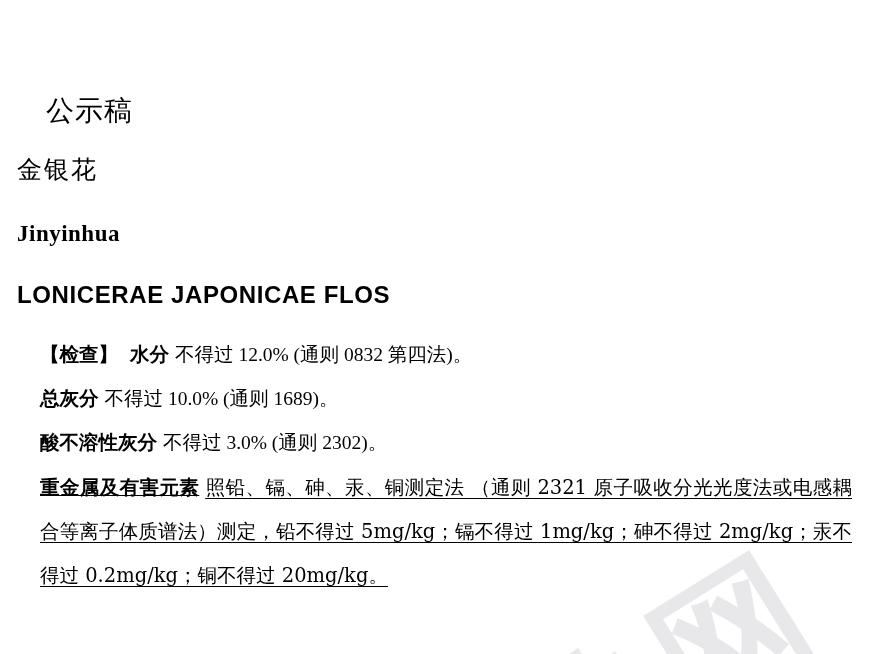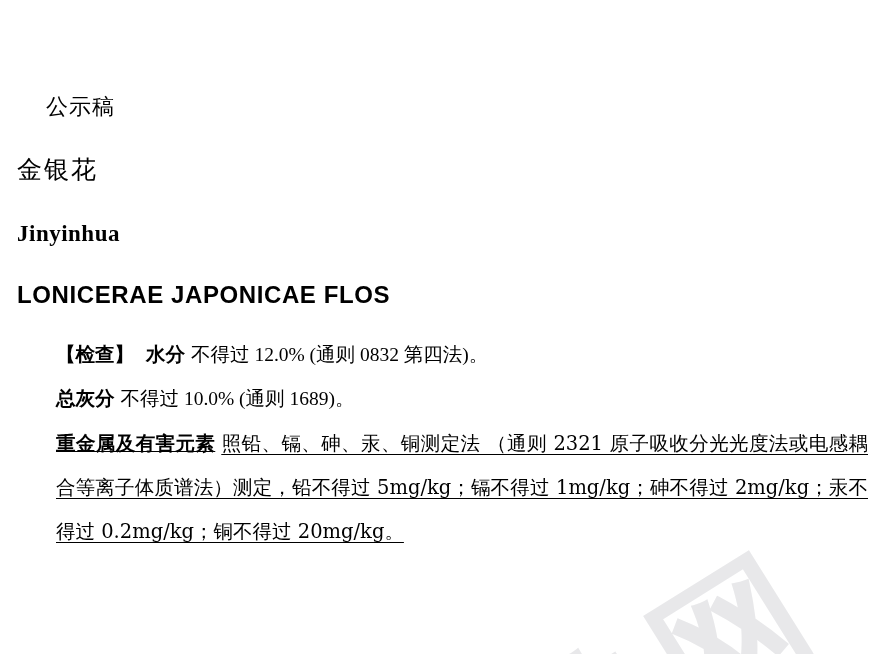--- a/index.html
+++ b/index.html
@@ -39,21 +39,21 @@
     z-index: 0;
   }
   .content {
     position: relative;
     z-index: 1;
   }
   .draft-label {
     position: absolute;
     left: 46px;
     top: 92px;
-    font-size: 22px;
+    font-size: 28px;
     font-family: "DejaVu Serif", serif;
     letter-spacing: 1px;
   }
   .title-block {
     position: absolute;
     left: 17px;
     top: 150px;
     width: 896px;
   }
   .title-cn {
@@ -73,21 +73,21 @@
   .title-latin {
     font-size: 24px;
     font-weight: 700;
     font-family: Liberation Sans, sans-serif;
     line-height: 40px;
     margin-top: 21px;
     letter-spacing: 0.6px;
   }
   .body-block {
     position: absolute;
-    left: 56px;
+    left: 40px;
     top: 333px;
     width: 812px;
   }
   .para {
     font-size: 19.5px;
     line-height: 44px;
     font-family: "DejaVu Serif", serif;
     text-align: justify;
   }
   .lbl {
@@ -135,20 +135,23 @@
     <div class="body-block">
 
       <div class="para">
         <span class="lbl">【检查】</span><span class="gap"></span><span class="lbl">水分</span><span class="gap-sm"></span><span class="lat">不得过 12.0% (通则 0832 第四法)。</span>
       </div>
 
       <div class="para">
         <span class="lbl">总灰分</span><span class="gap-sm"></span><span class="lat">不得过 10.0% (通则 1689)。</span>
       </div>
 
+      <div class="para">
+        <span class="lbl">酸不溶性灰分</span><span class="gap-sm"></span><span class="lat">不得过 3.0% (通则 2302)。</span>
+      </div>
 
       <div class="para">
         <span class="lbl-u">重金属及有害元素</span><span class="gap-sm"></span><span class="ul">照铅、镉、砷、汞、铜测定法 （通则 2321 原子吸收分光光度法或电感耦合等离子体质谱法）测定，铅不得过 5mg/kg；镉不得过 1mg/kg；砷不得过 2mg/kg；汞不得过 0.2mg/kg；铜不得过 20mg/kg。</span>
       </div>
 
     </div>
   </div>
 </div>
 
 </body></html>

